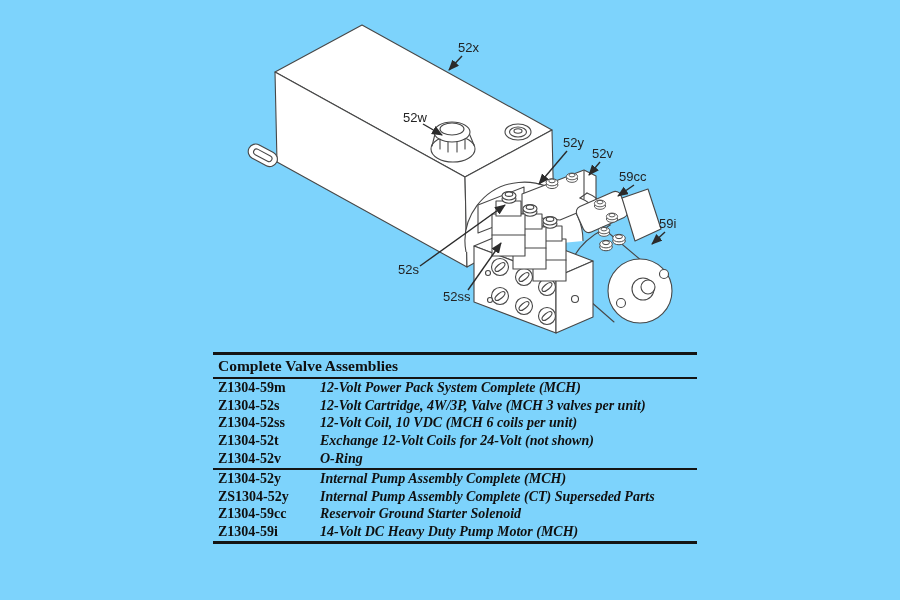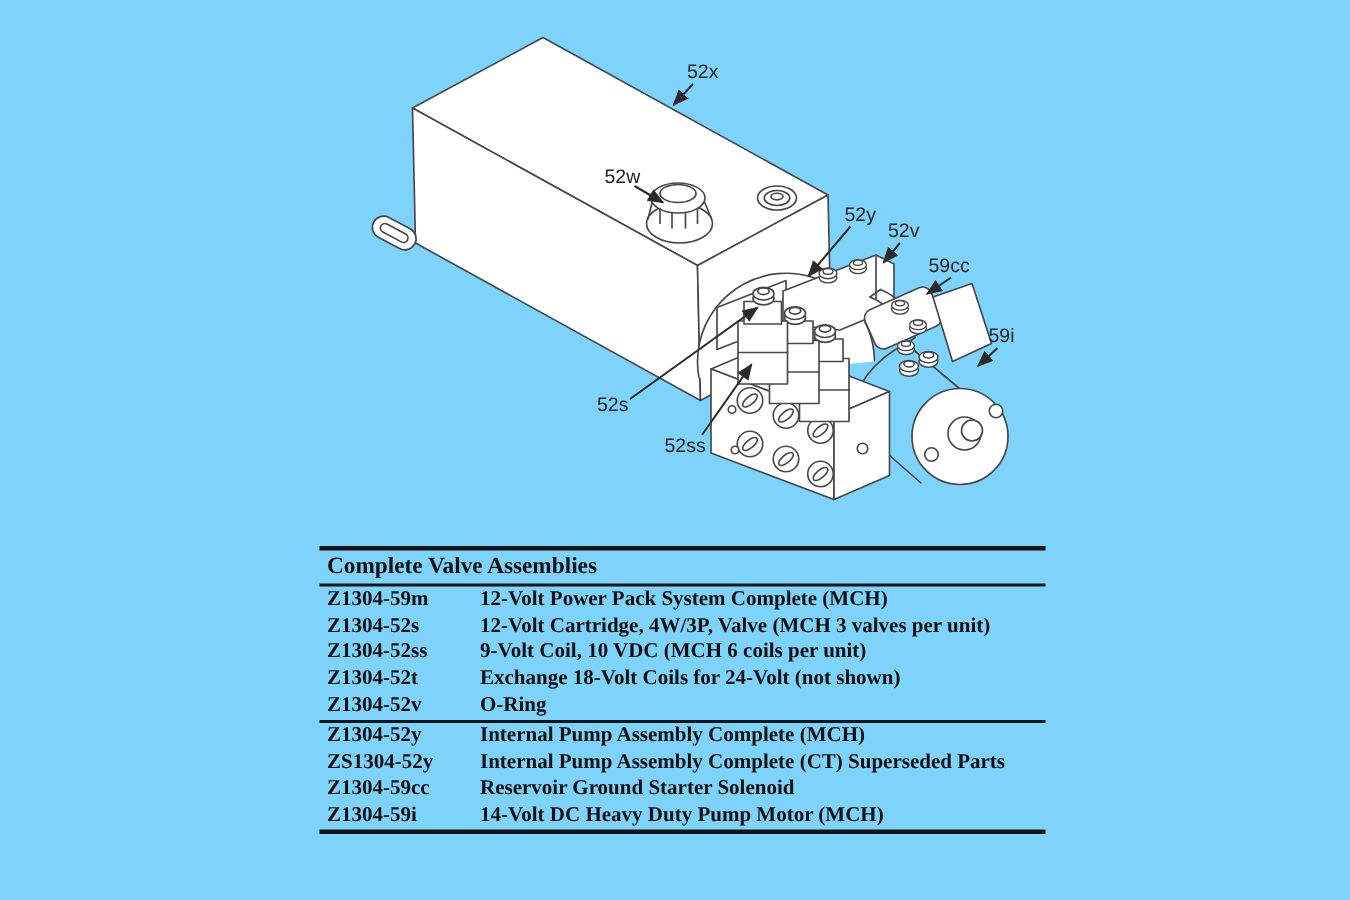--- a/index.html
+++ b/index.html
@@ -5,29 +5,29 @@
   html,body{margin:0;padding:0;background:#fff;}
   #page{position:relative;width:900px;height:600px;background:#7dd3fc;overflow:hidden;
         font-family:"Liberation Sans",sans-serif;}
   
   #diagram{position:absolute;left:0;top:0;}
   .ln{stroke:#474747;stroke-width:1.1;fill:none;stroke-linejoin:round;stroke-linecap:round;}
   .fw{stroke:#474747;stroke-width:1.1;fill:#ffffff;stroke-linejoin:round;}
   .lbl{font-family:"Liberation Sans",sans-serif;font-size:13px;fill:#232323;}
   .leader{stroke:#2b2b2b;stroke-width:1.4;fill:none;}
   
-  .ptable{position:absolute;left:213px;top:364px;width:484px;
+  .ptable{position:absolute;left:213px;top:352px;width:484px;
           border-top:3px solid #141414;border-bottom:3px solid #141414;
           font-family:"Liberation Serif",serif;font-weight:bold;color:#101010;}
   .thead{height:20px;line-height:20px;padding:1px 0 1px 5px;font-size:15.5px;
          border-bottom:2.5px solid #141414;white-space:nowrap;}
   .tgroup2{border-top:2px solid #141414;}
   .trow{display:flex;height:17.8px;align-items:center;white-space:nowrap;font-size:14px;}
   .trow .part{width:102px;flex:none;padding-left:5px;font-family:Liberation Serif, serif;}
-  .trow .desc{flex:1;}
+  .trow .desc{flex:1;font-style:italic;}
 </style>
 </head>
 <body>
 
 <div id="page">
 
   <svg id="diagram" width="900" height="350" viewBox="0 0 900 350">
     <defs>
       <marker id="ah" markerUnits="userSpaceOnUse" markerWidth="12" markerHeight="10" refX="10" refY="4.5" orient="auto">
         <path d="M0,0 L11,4.5 L0,9 Z" fill="#2b2b2b"></path>
@@ -185,25 +185,25 @@
       <div class="trow">
         <span class="part">Z1304-59m</span>
         <span class="desc">12-Volt Power Pack System Complete (MCH)</span>
       </div>
       <div class="trow">
         <span class="part">Z1304-52s</span>
         <span class="desc">12-Volt Cartridge, 4W/3P, Valve (MCH 3 valves per unit)</span>
       </div>
       <div class="trow">
         <span class="part">Z1304-52ss</span>
-        <span class="desc">9-Volt Coil, 10 VDC (MCH 6 coils per unit)</span>
+        <span class="desc">12-Volt Coil, 10 VDC (MCH 6 coils per unit)</span>
       </div>
       <div class="trow">
         <span class="part">Z1304-52t</span>
-        <span class="desc">Exchange 18-Volt Coils for 24-Volt (not shown)</span>
+        <span class="desc">Exchange 12-Volt Coils for 24-Volt (not shown)</span>
       </div>
       <div class="trow">
         <span class="part">Z1304-52v</span>
         <span class="desc">O-Ring</span>
       </div>
     </div>
 
     <div class="tgroup2">
       <div class="trow">
         <span class="part">Z1304-52y</span>

